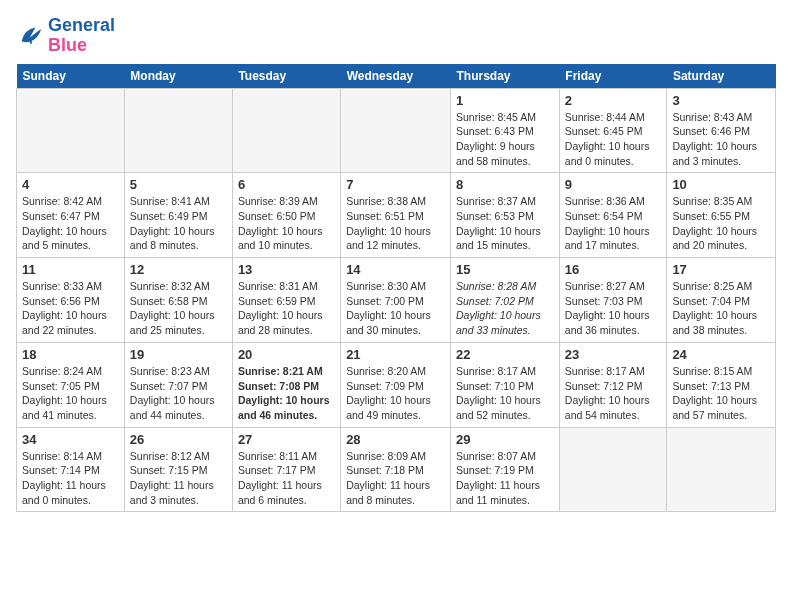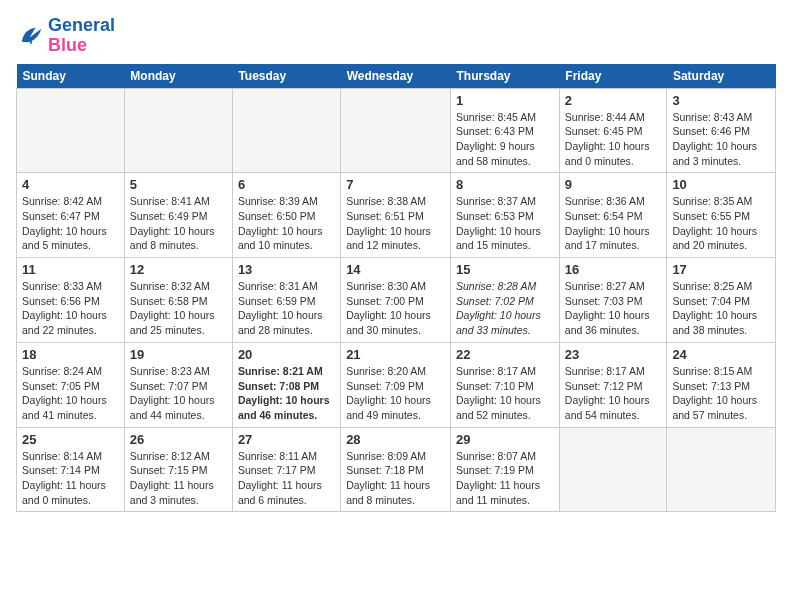--- a/index.html
+++ b/index.html
@@ -262,21 +262,21 @@
         </td>
         <td>
           <span class="day-num">24</span>
           <div class="day-info" style="white-space: pre-line;">Sunrise: 8:15 AM
 Sunset: 7:13 PM
 Daylight: 10 hours and 57 minutes.</div>
         </td>
       </tr>
       <tr>
         <td>
-          <span class="day-num">25</span>
+          <span class="day-num">34</span>
           <div class="day-info" style="white-space: pre-line;">Sunrise: 8:14 AM
 Sunset: 7:14 PM
 Daylight: 11 hours and 0 minutes.</div>
         </td>
         <td>
           <span class="day-num">26</span>
           <div class="day-info" style="white-space: pre-line;">Sunrise: 8:12 AM
 Sunset: 7:15 PM
 Daylight: 11 hours and 3 minutes.</div>
         </td>

